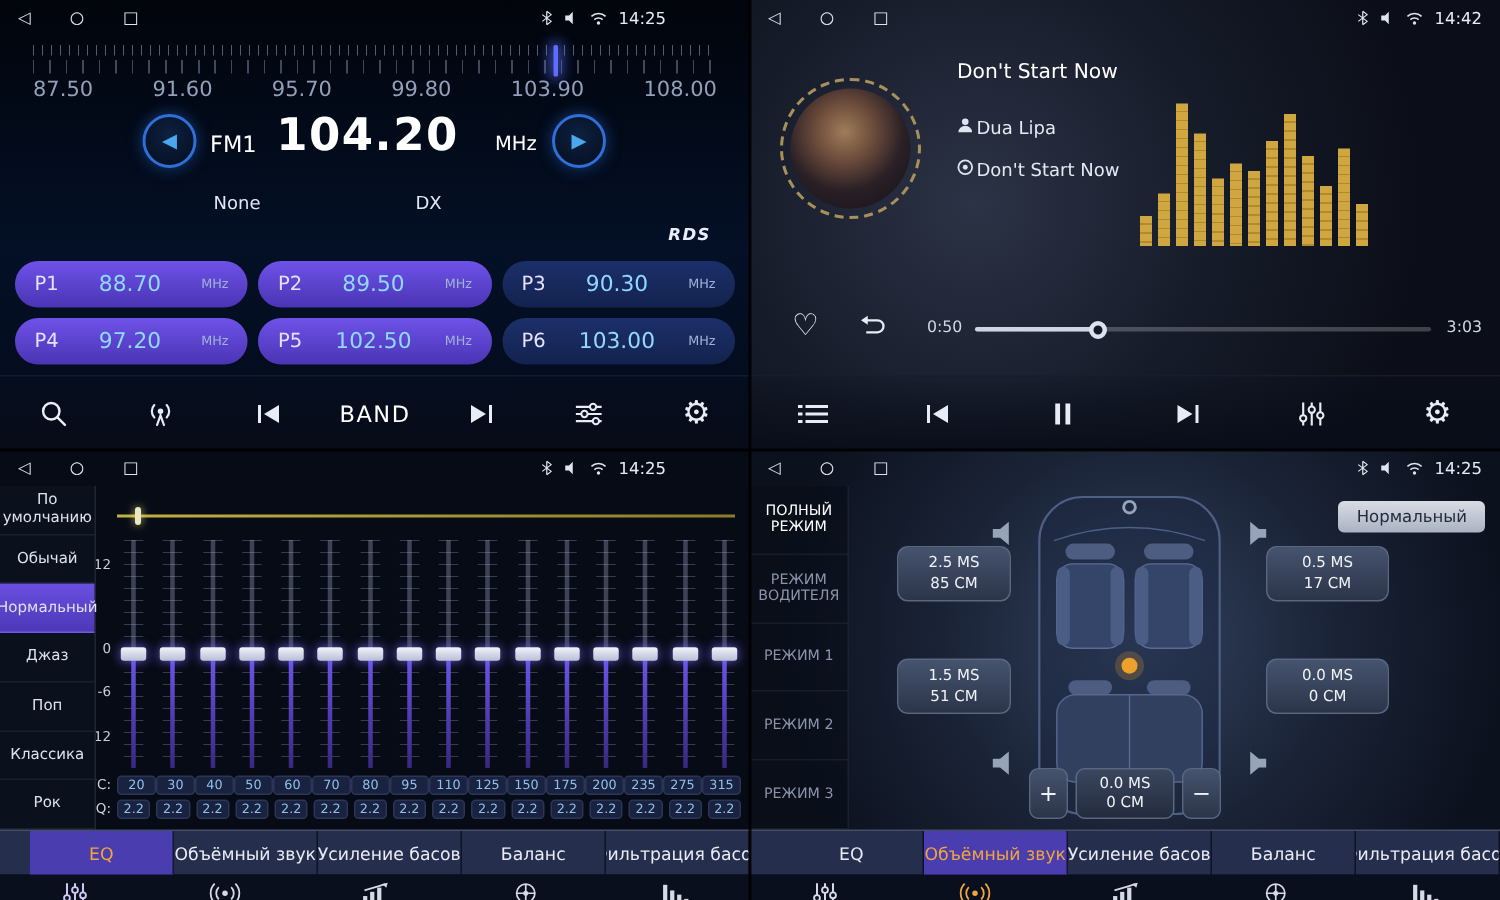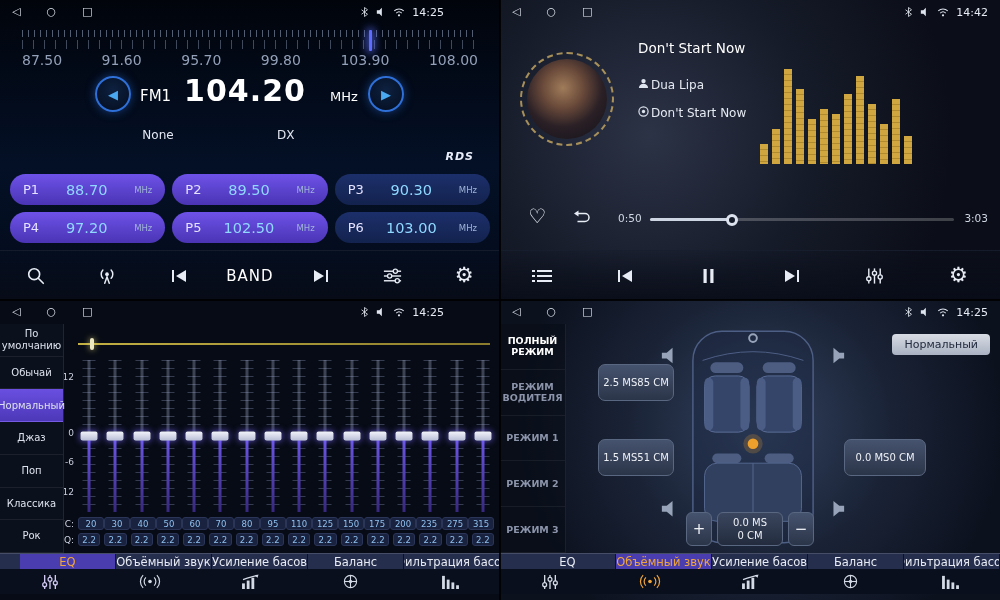--- a/index.html
+++ b/index.html
@@ -83,36 +83,36 @@
   .eq-slider .tickstrip { position:absolute; left:50%; transform:translateX(-50%); width:13px; height:100%; background:repeating-linear-gradient(180deg,rgba(130,140,175,.38) 0 1px,transparent 1px 8px); }
   .eq-slider .track { position:absolute; left:50%; transform:translateX(-50%); width:3px; height:100%; background:linear-gradient(180deg,rgba(160,170,200,.35) 0 48%,#6b55e8 52%,#37287e 100%); }
   .eq-slider .knob { position:absolute; left:50%; top:50%; transform:translate(-50%,-50%); width:17px; height:9px; border-radius:2px; background:linear-gradient(180deg,#f2f3fa,#b9bed6); box-shadow:0 0 7px rgba(120,100,255,.9); }
   .eq-row { position:absolute; left:56px; right:6px; display:flex; align-items:center; gap:2px; }
   .eq-fc-row { top:217px; } .eq-q-row { top:233px; }
   .eq-row-label { flex:0 0 20px; text-align:right; padding-right:2px; font-size:9px; color:#cdd3e2; }
   .eq-cell { flex:1; height:13px; background:#19223f; border:1px solid #2a3558; border-radius:3px; color:#8fc0ee; font-size:8.5px; display:flex; align-items:center; justify-content:center; cursor:pointer; }
 
   
   .sur-sidebar { position:absolute; left:0; top:24px; width:66px; bottom:47px; background:rgba(8,12,22,.55); border-right:1px solid rgba(255,255,255,.07); display:flex; flex-direction:column; z-index:4; }
-  .sur-item { flex:1; display:flex; align-items:center; justify-content:center; text-align:center; font-size:9.5px; font-weight:bold; line-height:1.2; color:#8b94aa; border-bottom:1px solid rgba(255,255,255,.06); padding:2px 3px; cursor:pointer; }
+  .sur-item { flex:1; display:flex; align-items:center; justify-content:center; text-align:center; font-size:9.5px; font-weight:normal; line-height:1.2; color:#8b94aa; border-bottom:1px solid rgba(255,255,255,.06); padding:2px 3px; cursor:pointer; }
   .sur-item.active { color:#fff; }
   .profile-btn { position:absolute; right:10px; top:34px; background:linear-gradient(180deg,#d8dce4,#aab2c2); color:#222c3e; font-size:11px; padding:4px 12px; border-radius:4px; cursor:pointer; z-index:5; }
   .car { position:absolute; left:158px; top:26px; z-index:2; }
-  .delay-btn { position:absolute; width:76px; height:37px; border-radius:7px; background:linear-gradient(180deg,#46536e,#2b3549); border:1px solid #5a6780; color:#eef1f6; font-size:10px; line-height:1.35; display:flex; flex-direction:row; align-items:center; justify-content:center; cursor:pointer; z-index:5; }
+  .delay-btn { position:absolute; width:76px; height:37px; border-radius:7px; background:linear-gradient(180deg,#46536e,#2b3549); border:1px solid #5a6780; color:#eef1f6; font-size:10px; line-height:1.35; display:flex; flex-direction:column; align-items:center; justify-content:center; cursor:pointer; z-index:5; }
   #delay-fl { left:98px;  top:64px; }
   #delay-fr { left:344px; top:64px; width:82px; }
   #delay-rl { left:98px;  top:139px; }
   #delay-rr { left:344px; top:139px; width:82px; }
   .center-ctrl { position:absolute; left:50%; transform:translateX(-50%); top:212px; display:flex; align-items:center; gap:5px; z-index:5; }
   .cc-btn { width:26px; height:34px; border-radius:6px; background:linear-gradient(180deg,#46536e,#2b3549); border:1px solid #5a6780; color:#eef1f6; font-size:15px; display:flex; align-items:center; justify-content:center; cursor:pointer; }
   .cc-display { width:66px; height:34px; border-radius:6px; background:linear-gradient(180deg,#3a465e,#232c3e); border:1px solid #5a6780; color:#eef1f6; font-size:10px; line-height:1.35; display:flex; flex-direction:column; align-items:center; justify-content:center; }
 
   
   .tabbar { position:absolute; left:0; right:0; bottom:0; height:47px; z-index:10; }
-  .tab-texts { display:flex; height:16px; background:#262e4d; border-top:1px solid rgba(255,255,255,.15);padding-left:20px; }
+  .tab-texts { display:flex; height:30px; background:#262e4d; border-top:1px solid rgba(255,255,255,.15);padding-left:20px; }
   .tab-text { flex:1; display:flex; align-items:center; justify-content:center; font-size:11.5px; color:#e8ecf4; border-right:1px solid rgba(10,14,26,.85); padding:0 3px; white-space:nowrap; overflow:hidden; cursor:pointer; }
   .tab-text.active { background:#4a3db0; color:#f0a63c; }
   .tab-icons { display:flex; height:25px; background:#0a0f1d; align-items:center; }
   .tab-icon { flex:1; height:100%; display:flex; align-items:center; justify-content:center; color:#d4dae6; cursor:pointer; }
   #q-eq .tab-icon.active { color:#cfc8f2; }
   #q-surround .tab-icon.active { color:#f0a63c; }
 </style>
 </head>
 <body>
 
@@ -693,20 +693,24 @@
         <circle cx="98" cy="212" r="4" fill="none" stroke="#97a3b8" stroke-width="2"></circle>
       </g>
       <circle cx="98" cy="120" r="10" fill="rgba(238,160,44,.22)"></circle>
       <circle cx="98" cy="120" r="5.5" fill="#eea02c"></circle>
     </svg>
 
     <div class="delay-btn" id="delay-fl">
       <span>2.5 MS</span>
       <span>85 CM</span>
     </div>
+    <div class="delay-btn" id="delay-fr">
+      <span>0.5 MS</span>
+      <span>17 CM</span>
+    </div>
     <div class="delay-btn" id="delay-rl">
       <span>1.5 MS</span>
       <span>51 CM</span>
     </div>
     <div class="delay-btn" id="delay-rr">
       <span>0.0 MS</span>
       <span>0 CM</span>
     </div>
 
     <div class="center-ctrl">

